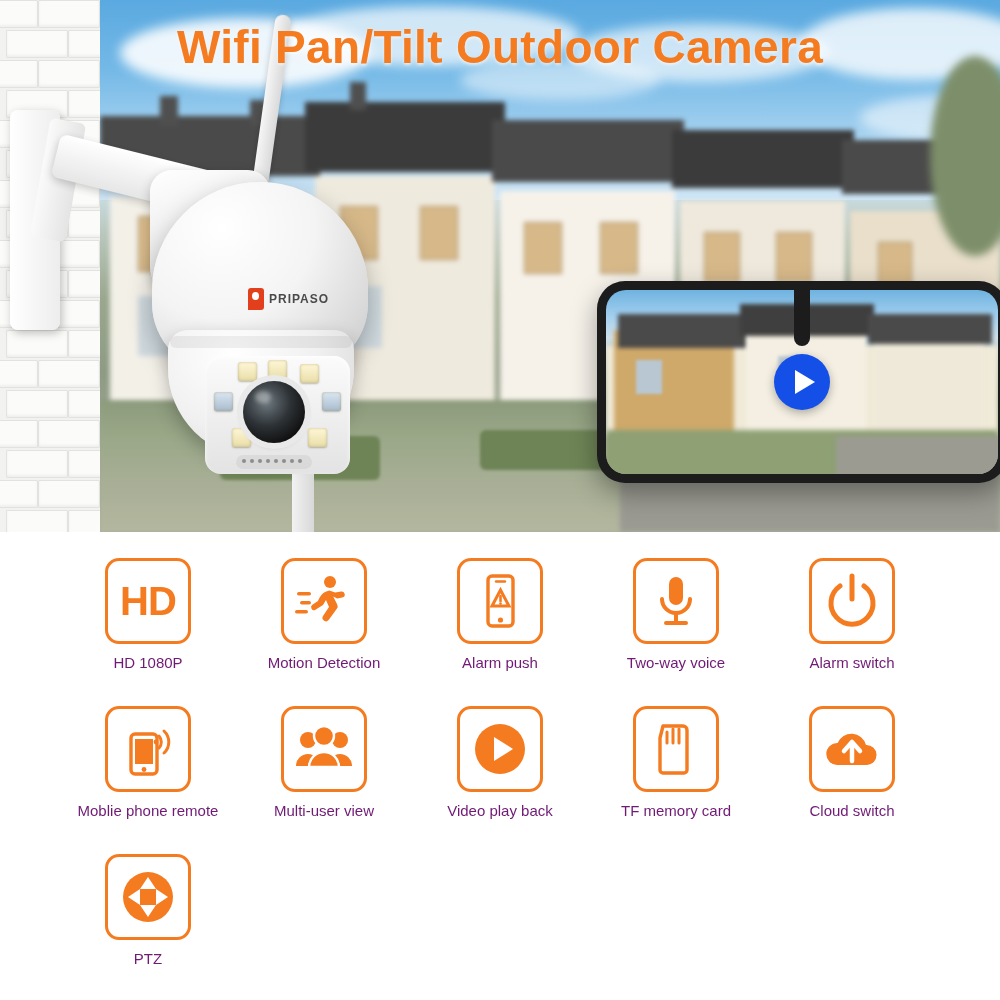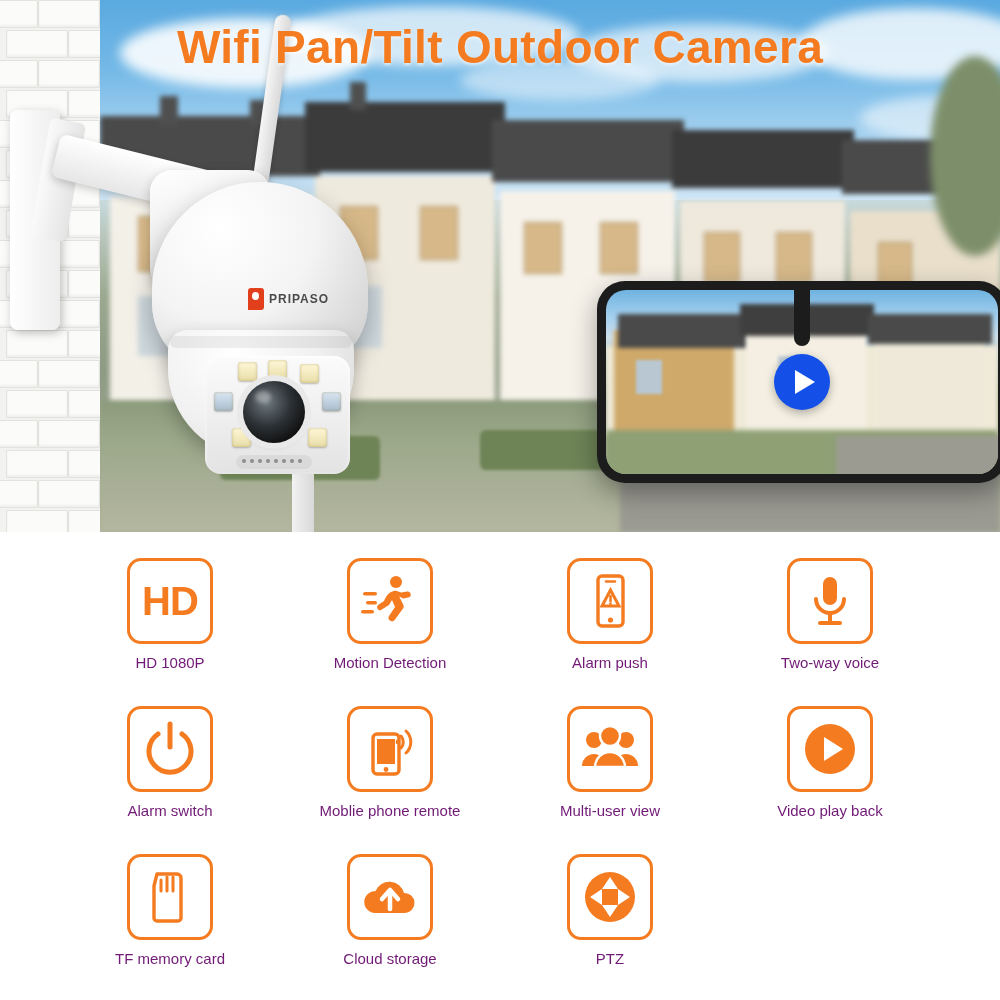--- a/index.html
+++ b/index.html
@@ -96,21 +96,21 @@
   .play::after{content:"";border-left:20px solid #fff;border-top:12px solid transparent;border-bottom:12px solid transparent;
     margin-left:6px;}
 
   
   .title{position:absolute;left:0;top:20px;width:1000px;text-align:center;z-index:20;
     font-size:46px;font-weight:700;color:#f47b20;letter-spacing:.3px;
     text-shadow:0 2px 3px rgba(255,255,255,.55);}
 
   
   .features{position:absolute;left:0;top:532px;width:1000px;height:468px;background:#fff;
-    display:grid;grid-template-columns:repeat(4,1fr);grid-template-rows:repeat(3,1fr);
+    display:grid;grid-template-columns:repeat(5,1fr);grid-template-rows:repeat(3,1fr);
     padding:8px 60px 16px 60px;box-sizing:border-box;}
   .feature{display:flex;flex-direction:column;align-items:center;justify-content:center;gap:10px;}
   .ficon{width:86px;height:86px;border:3px solid #f47b20;border-radius:14px;
     display:flex;align-items:center;justify-content:center;box-sizing:border-box;position:relative;}
   .flabel{font-size:15px;color:#701a75;text-align:center;}
   .hd-text{font-size:40px;font-weight:700;color:#f47b20;line-height:1;letter-spacing:-1px;}
   svg{display:block;}
 </style>
 </head>
 <body>
@@ -412,21 +412,21 @@
     </div>
 
     <div class="feature">
       <div class="ficon">
         <svg width="58" height="58" viewBox="0 0 58 58">
           <path d="M14 45 a11 11 0 0 1 .6-22 A15 15 0 0 1 43 25 a10 10 0 0 1 1 20 Z" fill="#f47b20"></path>
           <path d="M29 41 V26" stroke="#fff" stroke-width="4.5" stroke-linecap="round"></path>
           <path d="M21 31 L29 22 L37 31" fill="none" stroke="#fff" stroke-width="4.5" stroke-linecap="round" stroke-linejoin="round"></path>
         </svg>
       </div>
-      <div class="flabel">Cloud storage</div>
+      <div class="flabel">Cloud switch</div>
     </div>
 
     <div class="feature">
       <div class="ficon">
         <svg width="58" height="58" viewBox="0 0 58 58">
           <circle cx="29" cy="29" r="25" fill="#f47b20"></circle>
           <path d="M29 9  L37 21 L21 21 Z" fill="#fff"></path>
           <path d="M29 49 L37 37 L21 37 Z" fill="#fff"></path>
           <path d="M9 29  L21 21 L21 37 Z" fill="#fff"></path>
           <path d="M49 29 L37 21 L37 37 Z" fill="#fff"></path>

